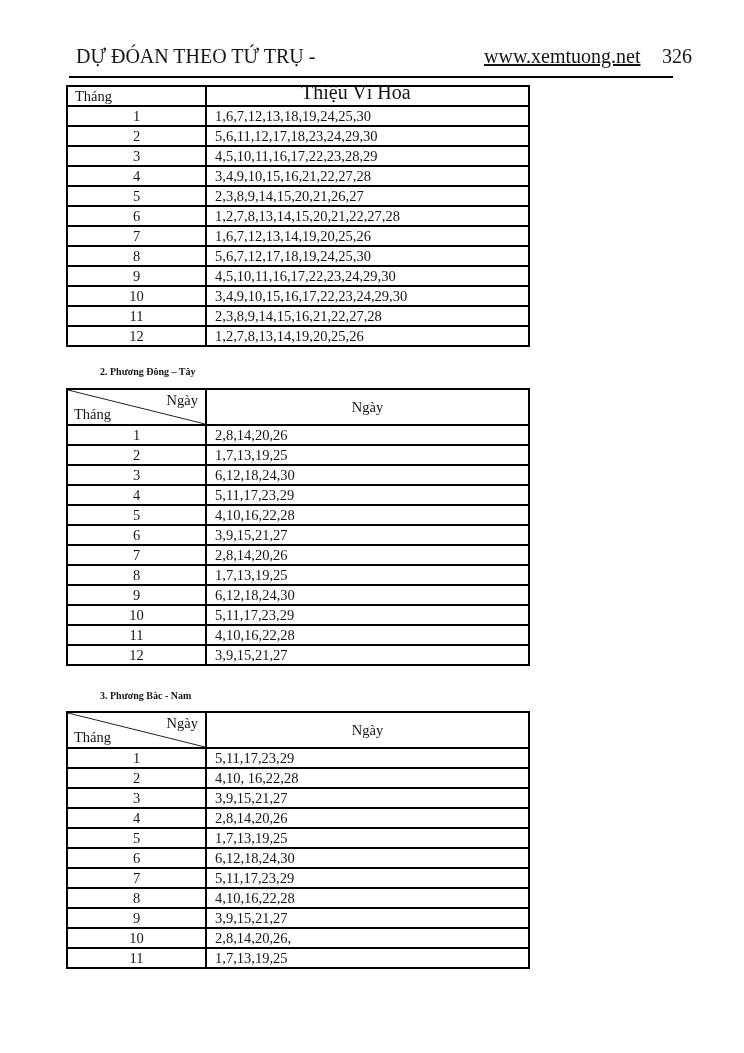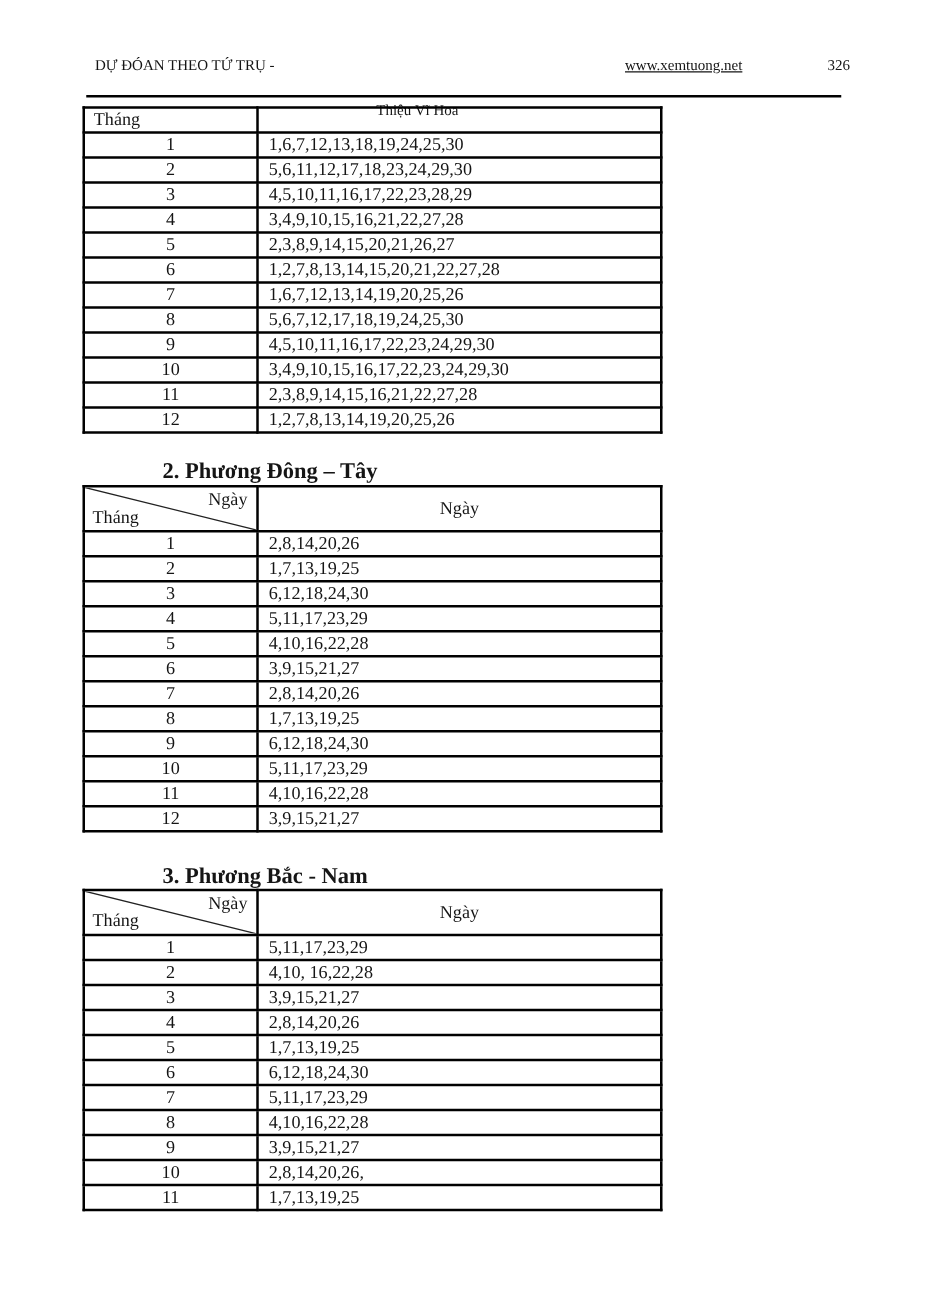--- a/index.html
+++ b/index.html
@@ -7,24 +7,24 @@
   .page {
     position:relative;
     width:744px; height:1053px;
     margin:0 auto;
     background:#fff;
     font-family:"Liberation Serif","DejaVu Serif",serif;
     color:#151515;
     overflow:hidden;
   }
   
-  .page-header span { position:absolute; top:45px; font-size:12px; white-space:nowrap; }
+  .page-header span { position:absolute; top:45px; font-size:20px; white-space:nowrap; }
   .h-title  { left:76px; }
   .h-author { left:301px;margin-top:36px; }
-  .h-site   { left:500px; text-decoration:underline; }
+  .h-site   { left:484px; text-decoration:underline; }
   .h-page   { left:662px; }
   .header-rule {
     position:absolute; left:69px; top:76px;
     width:604px; height:2px; background:#000;
   }
   
   table.tbl {
     position:absolute; left:66px;
     width:462px;
     border-collapse:collapse;
@@ -40,22 +40,22 @@
     white-space:nowrap;
   }
   .c-month { text-align:center; }
   .c-days  { text-align:left; padding-left:8px !important;margin-left:28px; }
   .t1 { top:85px; }
   .t1 thead td.th-left { text-align:left; padding-left:7px !important; }
   .t2 { top:388px; }
   .t3 { top:711px; }
   
   .sec-title {
-    position:absolute; left:130px;
-    font-size:18px; font-weight:bold; white-space:nowrap;
+    position:absolute; left:100px;
+    font-size:10px; font-weight:bold; white-space:nowrap;
   }
   .st2 { top:366px; }
   .st3 { top:690px;text-align:center; }
   
   .diag-cell { position:relative; height:36px !important; padding:0 !important; }
   .diag-svg  { position:absolute; left:0; top:0; width:100%; height:100%; display:block; }
   .dg-top { position:absolute; top:1px; right:7px; font-size:14.5px; }
   .dg-bot { position:absolute; bottom:1px; left:6px; font-size:14.5px; }
   .days-head { text-align:center; height:36px !important; vertical-align:middle; }
 </style>

